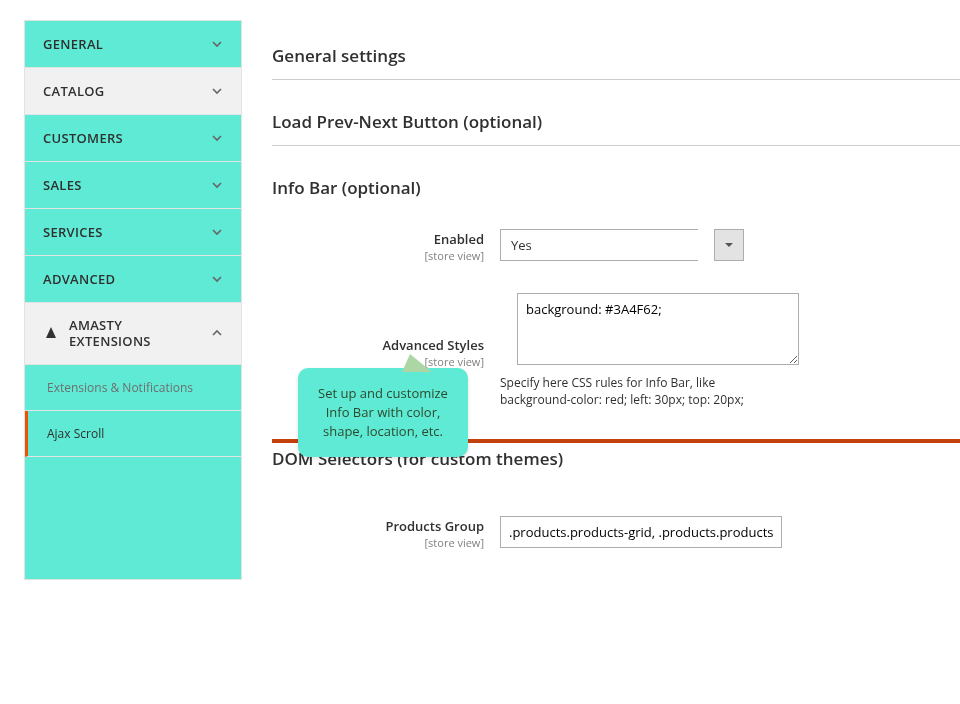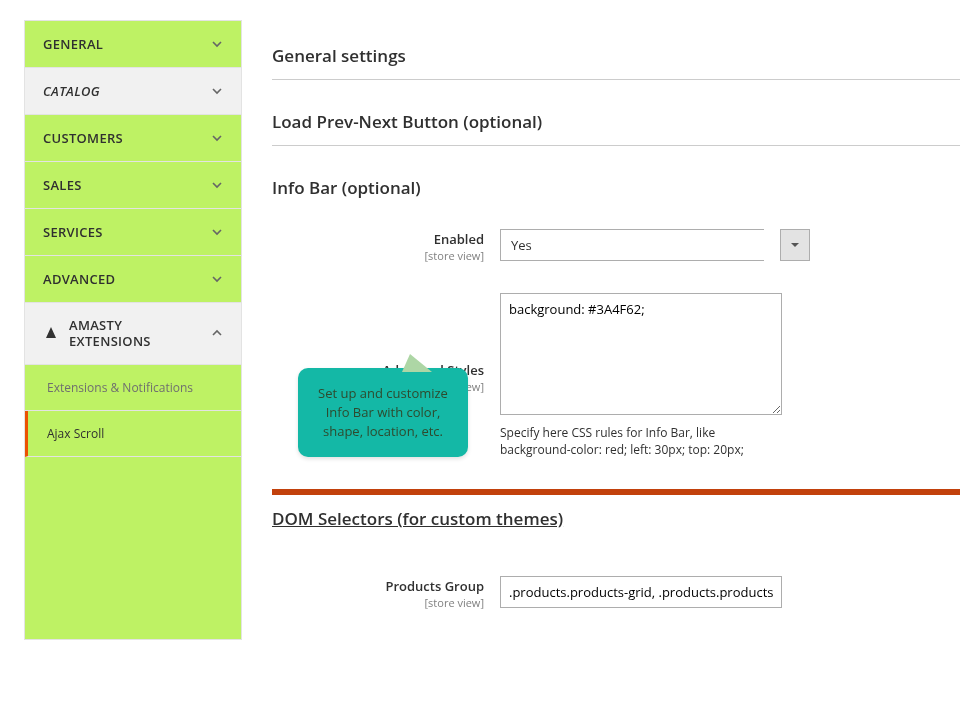--- a/index.html
+++ b/index.html
@@ -10,36 +10,36 @@
       background: #fff;
       width: 960px;
       height: 704px;
       overflow: hidden;
     }
     .container { display: flex; }
     .sidebar {
       width: 218px;
       margin: 20px 0 0 24px;
       border: 1px solid #e3e3e3;
-      background: #bef264;
+      background: #5eead4;
     }
     .nav-item {
       border-bottom: 1px solid #e3e3e3;
       padding: 14px 18px;
       display: flex;
       justify-content: space-between;
       align-items: center;
       cursor: pointer;
       font-weight: 600;
       font-size: 13px;
       letter-spacing: 0.3px;
       color: #303030;
     }
     .nav-item.level1 { text-transform: uppercase; }
-    .nav-item.shaded { background: #f1f1f1; font-style: italic; }
+    .nav-item.shaded { background: #f1f1f1; }
     .nav-item.expanded { background: #f1f1f1; }
     .nav-item.amasty {
       text-transform: uppercase;
       display: flex;
       align-items: center;
       gap: 10px;
       justify-content: center;
     }
     .nav-item.amasty .up-icon { margin-left: auto; }
     .sub-item {
@@ -87,21 +87,21 @@
     }
     .form-scope {
       display: block;
       font-size: 11px;
       color: #808080;
       font-weight: 400;
     }
     .form-input-col { flex: 1; max-width: 300px; }
     .select-wrap {
       display: flex;
-      width: 310px;
+      width: 244px;
       gap: 16px;
     }
     .select-display {
       flex: 1;
       border: 1px solid #adadad;
       border-right: none;
       padding: 6px 10px;
       font-size: 13px;
       background: #fff;
     }
@@ -115,40 +115,41 @@
     }
     .note {
       font-size: 12px;
       color: #303030;
       margin-top: 6px;
       line-height: 1.4;
       max-width: 282px;
     }
     textarea.css-area {
       width: 282px;
-      height: 122px;
+      height: 72px;
       border: 1px solid #adadad;
       padding: 6px 8px;
       font-size: 13px;
       font-family: inherit;
       resize: both;
+      margin-left: 17px;
     }
     input.text-input {
       width: 282px;
       border: 1px solid #adadad;
       padding: 6px 8px;
       font-size: 13px;
       font-family: inherit;
     }
     .callout {
       position: absolute;
       left: 298px;
       top: 368px;
       width: 170px;
-      background: #14b8a6;
+      background: #5eead4;
       border-radius: 10px;
       padding: 16px 14px;
       text-align: center;
       font-size: 13px;
       color: #2e4a2e;
       line-height: 1.45;
       box-shadow: 0 2px 4px rgba(0,0,0,0.12);
     }
     .callout::before {
       content: '';
@@ -256,21 +257,21 @@
           <span class="form-label">Advanced Styles</span>
           <span class="form-scope">[store view]</span>
         </div>
         <div class="form-input-col">
           <textarea class="css-area" style="">background: #3A4F62;</textarea>
           <div class="note">Specify here CSS rules for Info Bar, like background-color: red; left: 30px; top: 20px;</div>
         </div>
       </div>
     </div>
 
-    <div class="section-head" style="border-top:6px solid #c2410c;padding-top:12px;border-bottom:none;text-decoration:underline;">DOM Selectors (for custom themes)</div>
+    <div class="section-head" style="border-top:4px solid #c2410c;padding-top:4px;border-bottom:none;">DOM Selectors (for custom themes)</div>
 
     <div class="fieldset">
       <div class="form-row" style="margin-top:16px;">
         <div class="form-label-col">
           <span class="form-label">Products Group</span>
           <span class="form-scope">[store view]</span>
         </div>
         <div class="form-input-col">
           <input type="text" class="text-input" value=".products.products-grid, .products.products-list" style="">
         </div>

